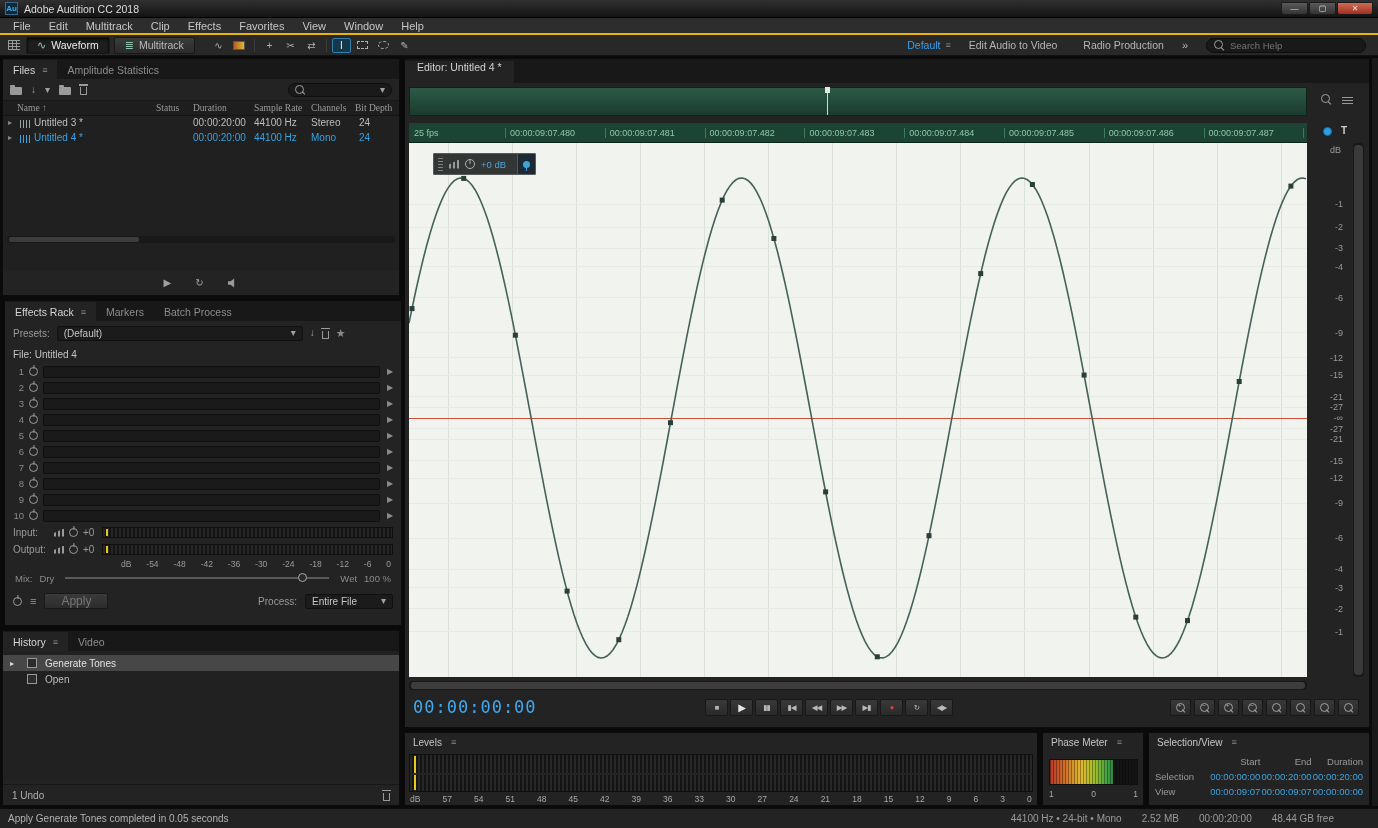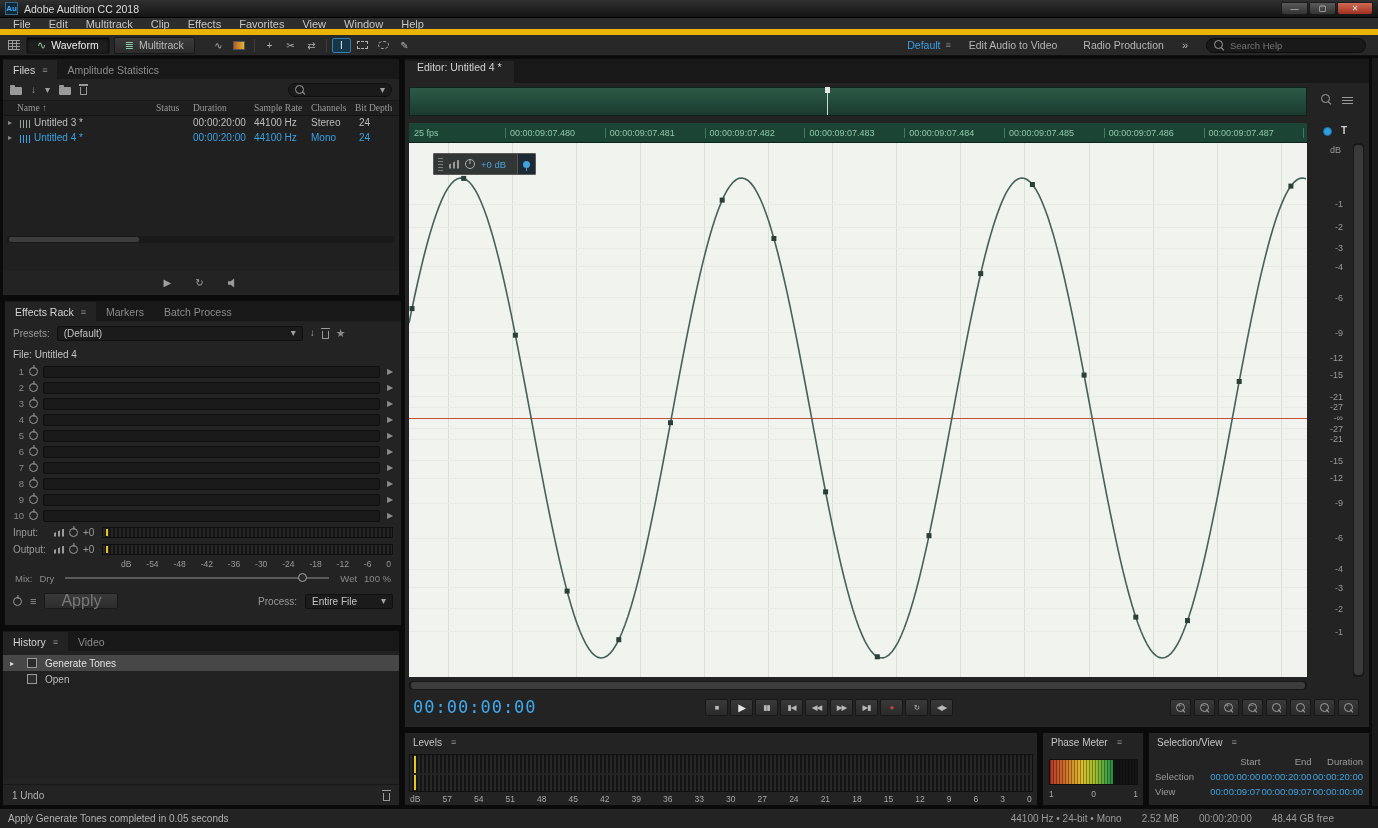--- a/index.html
+++ b/index.html
@@ -9,21 +9,21 @@
 
 
 #titlebar{position:absolute;left:0;top:0;width:1378px;height:18px;background:linear-gradient(#303030,#141414);display:flex;align-items:center;padding:0 5px;border-bottom:1px solid #000;}
 .app-logo{width:13px;height:13px;background:#0d2a3a;color:#3fa9ef;font-size:8px;font-weight:bold;display:flex;align-items:center;justify-content:center;border:1px solid #38688a;margin-right:6px;flex:none;}
 .title-text{font-size:10.5px;color:#dcdcdc;}
 .win-controls{margin-left:auto;display:flex;gap:1px;}
 .win-btn{width:27px;height:13px;display:flex;align-items:center;justify-content:center;font-size:8px;color:#e8e8e8;background:linear-gradient(#5a5a5a,#333);border:1px solid #1c1c1c;border-radius:0 0 3px 3px;}
 .win-btn.close{background:linear-gradient(#d06a55,#a03020);width:36px;}
 
 
-#menubar{position:absolute;left:0;top:18px;width:1378px;height:17px;background:#2d2d2d;display:flex;align-items:center;padding-left:4px;border-bottom:6px solid #eab308;}
+#menubar{position:absolute;left:0;top:18px;width:1378px;height:17px;background:#2d2d2d;display:flex;align-items:center;padding-left:4px;border-bottom:2px solid #eab308;}
 .menu-item{padding:0 9px;font-size:11px;color:#c6c6c6;height:100%;display:flex;align-items:center;}
 
 
 #toolbar{position:absolute;left:0;top:35px;width:1378px;height:21px;background:#282828;border-bottom:1px solid #101010;display:flex;align-items:center;padding:0 8px;gap:6px;}
 .grid-icon{width:12px;height:10px;background:repeating-linear-gradient(0deg,#9a9a9a 0 1px,transparent 1px 3px),repeating-linear-gradient(90deg,#9a9a9a 0 1px,transparent 1px 4px);}
 .view-btn{display:flex;align-items:center;gap:5px;height:17px;padding:0 10px;background:linear-gradient(#3c3c3c,#2b2b2b);border:1px solid #181818;border-radius:2px;font-size:10.5px;color:#bbb;}
 .view-btn.active{background:#1e1e1e;color:#ececec;box-shadow:inset 0 1px 3px #000;}
 .view-btn .glyph{color:#8fc8a8;font-size:11px;line-height:1;}
 #viewButtons{display:flex;gap:4px;}
 #toolsRow{display:flex;align-items:center;gap:2px;margin-left:8px;}
@@ -94,21 +94,21 @@
 .io-label{width:36px;text-align:left;}
 .mini-meter-icon{width:10px;height:8px;background:repeating-linear-gradient(90deg,#9a9a9a 0 2px,transparent 2px 4px);clip-path:polygon(0 100%,0 55%,100% 0,100% 100%);flex:none;}
 .io-meter{flex:1;height:11px;background:repeating-linear-gradient(90deg,#262626 0 2px,#141414 2px 4px);border:1px solid #0f0f0f;position:relative;margin-left:3px;}
 .io-meter::before{content:'';position:absolute;left:3px;top:1px;bottom:1px;width:2px;background:#e8c81e;}
 .fx-meter-scale{display:flex;justify-content:space-between;padding:1px 10px 0 116px;font-size:8.5px;color:#9a9a9a;}
 .fx-mix-row{height:18px;display:flex;align-items:center;padding:0 10px;gap:7px;font-size:9.5px;color:#8a8a8a;}
 .mix-slider{flex:1;height:2px;background:#5a5a5a;position:relative;margin:0 4px;}
 .mix-knob{position:absolute;left:88%;top:-4px;width:9px;height:9px;border:1px solid #aaa;border-radius:50%;background:#2a2a2a;}
 .fx-apply-row{height:22px;display:flex;align-items:center;padding:0 8px;gap:8px;margin-top:3px;}
 .list-toggle-icon{color:#9a9a9a;font-size:11px;}
-.apply-btn{height:16px;padding:0 16px;background:linear-gradient(#3a3a3a,#2c2c2c);border:1px solid #191919;border-radius:2px;color:#787878;font-size:16px;display:flex;align-items:center;}
+.apply-btn{height:16px;padding:0 16px;background:linear-gradient(#3a3a3a,#2c2c2c);border:1px solid #191919;border-radius:2px;color:#787878;font-size:12px;display:flex;align-items:center;}
 .fx-apply-row .spacer{flex:1;}
 #processSelect{width:88px;}
 
 
 #historyPanel{left:2px;top:630px;width:398px;height:176px;}
 #historyItems{padding-top:4px;background:#212121;height:128px;}
 .h-item{height:16px;display:flex;align-items:center;gap:8px;padding:0 8px 0 24px;font-size:10px;color:#bdbdbd;position:relative;}
 .h-item.sel{background:#474747;color:#e2e2e2;}
 .h-item.sel::before{content:'▸';position:absolute;left:7px;font-size:8px;color:#ddd;}
 .doc-icon{width:10px;height:10px;border:1px solid #9a9a9a;background:#2c2c2c;flex:none;}

